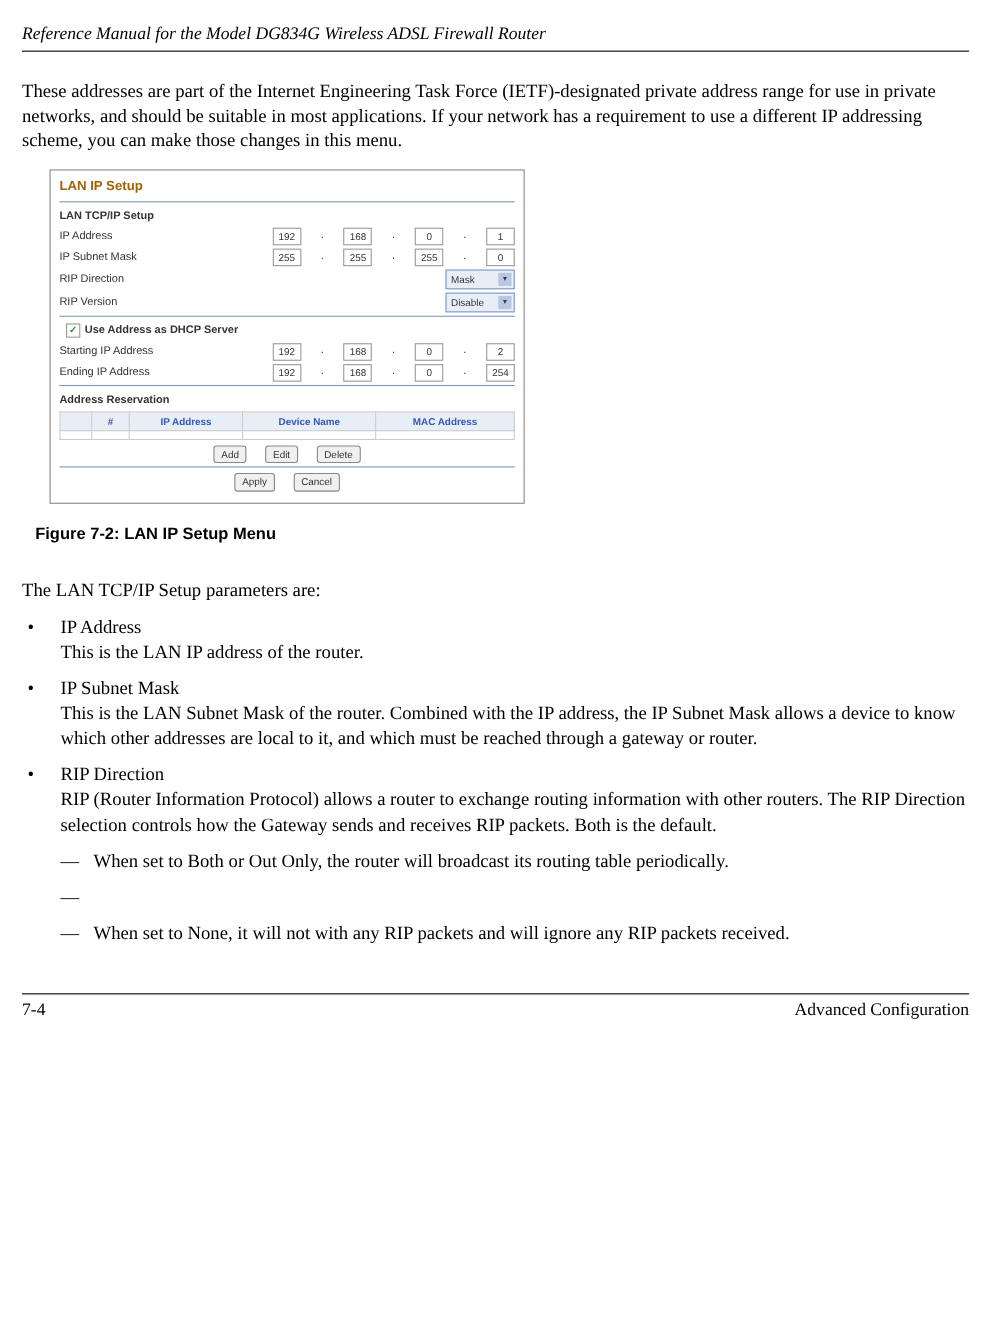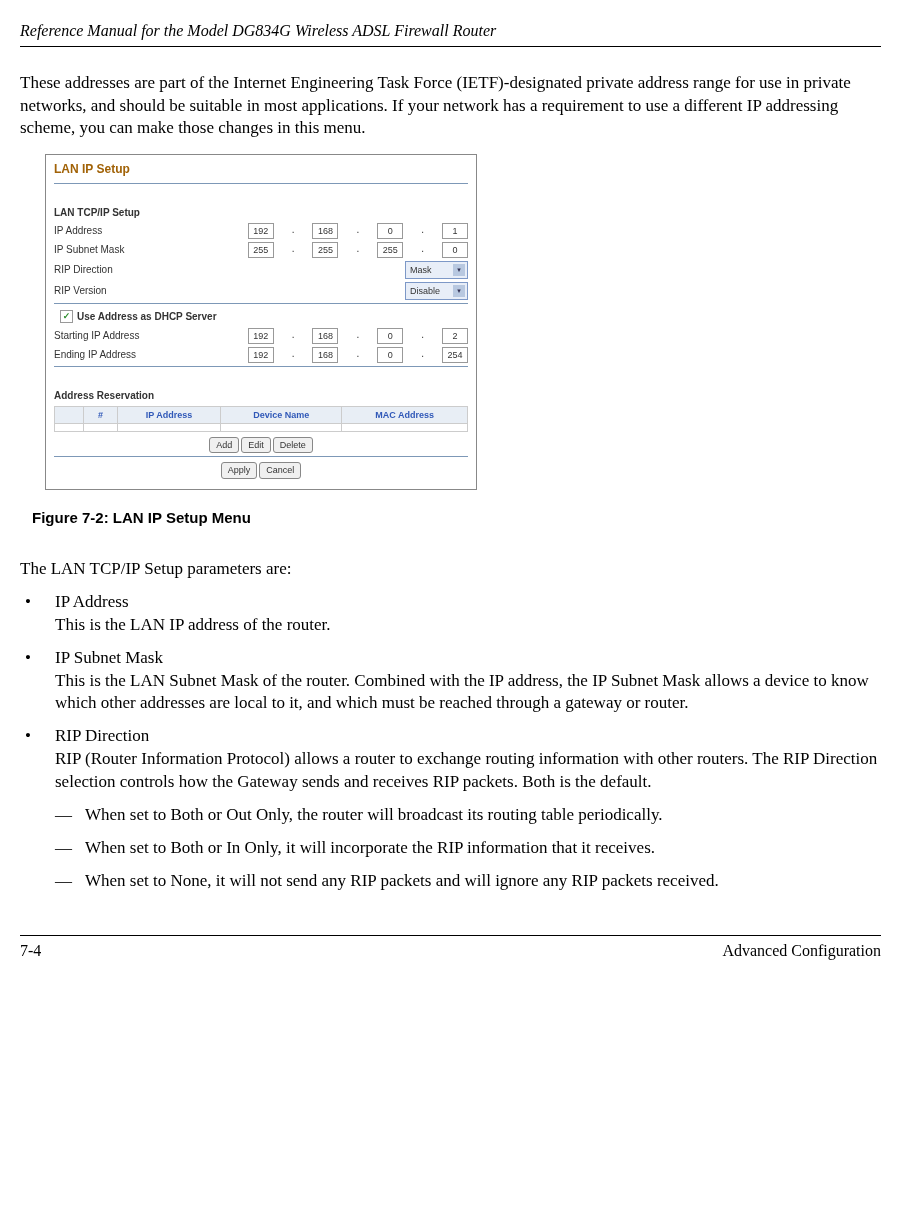--- a/index.html
+++ b/index.html
@@ -42,21 +42,21 @@
       padding-bottom: 2px;
     }
     .ss-hr {
       border: none;
       border-bottom: 1px solid #7d98b7;
       margin: 3px 0 5px 0;
     }
     .ss-section-label {
       font-weight: bold;
       font-size: 10px;
-      margin-top: 22px;
+      margin-top: 6px;
       margin-bottom: 4px;
     }
     .ss-row {
       display: flex;
       align-items: center;
       justify-content: space-between;
       margin-bottom: 3px;
       font-size: 10px;
     }
     .ss-row-label {
@@ -131,21 +131,21 @@
       border: 1px solid #ccc;
     }
     .addr-table td {
       border: 1px solid #ccc;
       height: 3px;
       padding: 2px;
     }
     .ss-button-row {
       display: flex;
       justify-content: center;
-      gap: 2px;
+      gap: 17px;
       margin-top: 5px;
     }
     .ss-button {
       font-family: Arial, sans-serif;
       font-size: 9px;
       border: 1px solid #888;
       border-radius: 3px;
       padding: 1px 6px;
       background: #f0f0f0;
       cursor: default;
@@ -353,25 +353,24 @@
     <div class="bullet-content">
       <span>RIP Direction</span><br>
       <span>RIP (Router Information Protocol) allows a router to exchange routing information with other routers. The RIP Direction selection controls how the Gateway sends and receives RIP packets. Both is the default.</span>
       <ul class="sub-list">
         <li>
           <span class="sub-marker">—</span>
           <div>When set to Both or Out Only, the router will broadcast its routing table periodically.</div>
         </li>
         <li>
           <span class="sub-marker">—</span>
-          <div>When set to Both or In Only, it will incorporate the RIP information that it receives.</div>
         </li>
         <li>
           <span class="sub-marker">—</span>
-          <div>When set to None, it will not send any RIP packets and will ignore any RIP packets received.</div>
+          <div>When set to None, it will not with any RIP packets and will ignore any RIP packets received.</div>
         </li>
       </ul>
     </div>
   </li>
 </ul>
 
 <div class="footer">
   <span>7-4</span>
   <span>Advanced Configuration</span>
 </div>

